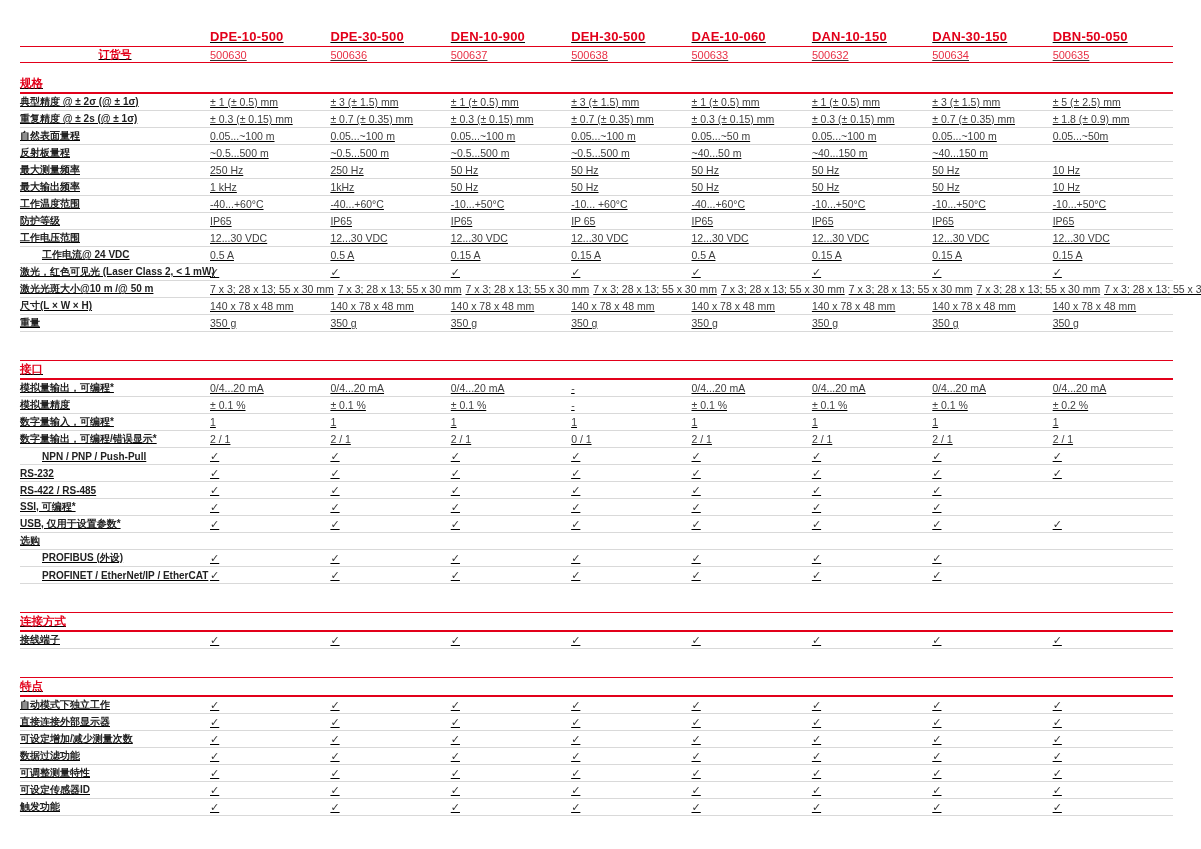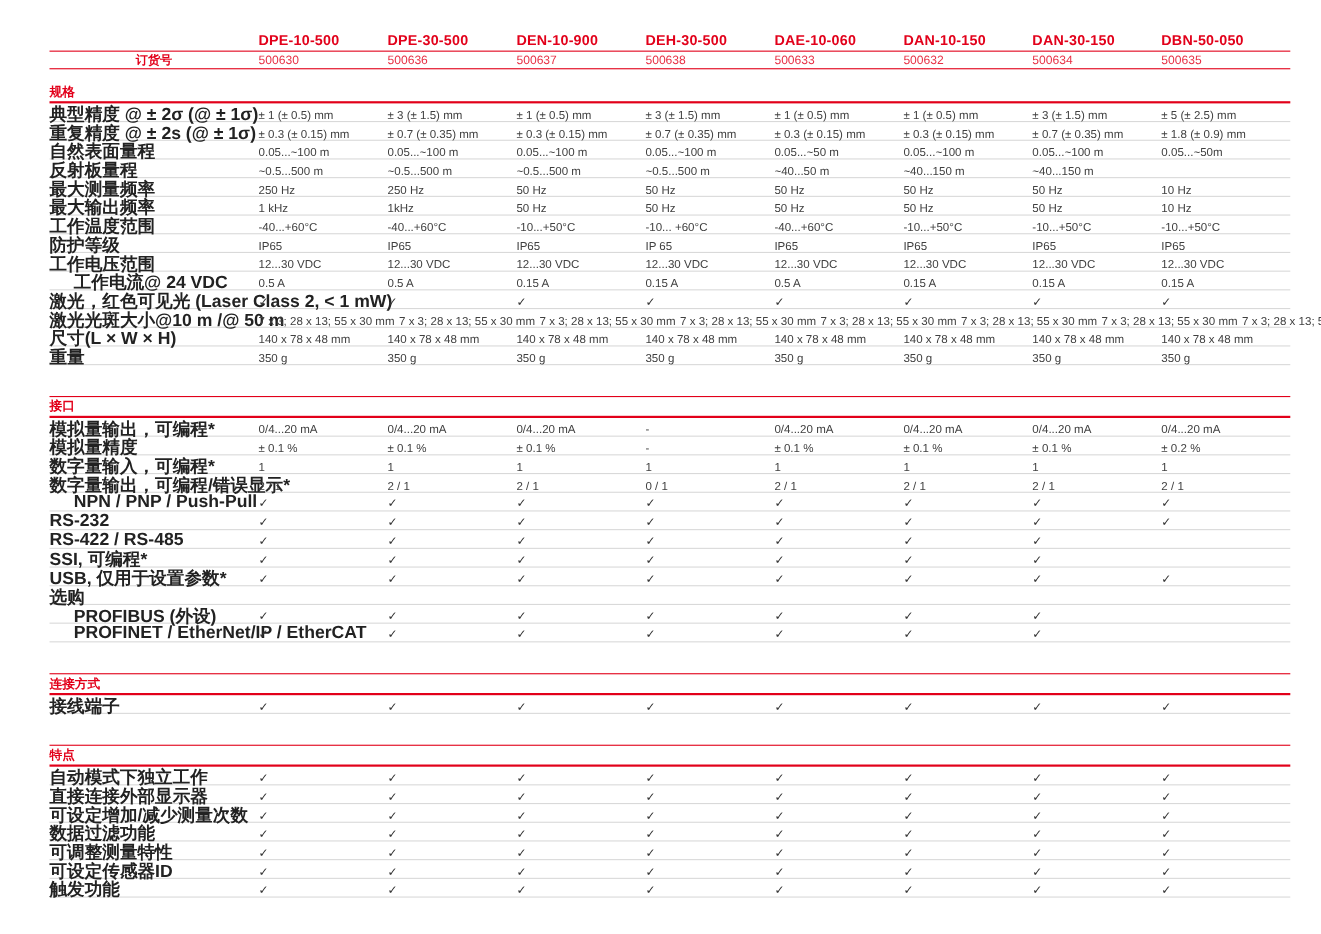--- a/index.html
+++ b/index.html
@@ -7,41 +7,41 @@
     --line-gray:#d9d9d9;
     --label-color:#222222;
     --value-color:#404040;
   }
   html,body{margin:0;padding:0;background:#ffffff;}
   body{
     width:1201px;height:849px;overflow:hidden;
     font-family:"Liberation Sans","DejaVu Sans",sans-serif;
     -webkit-font-smoothing:antialiased;
   }
-  .sheet{padding:26px 28px 0 45px;}
+  .sheet{padding:26px 28px 0 20px;text-decoration:underline;}
   .grid-row{
     display:grid;
     grid-template-columns:190px repeat(8,1fr);
     align-items:center;
   }
   .header-row{height:20px;border-bottom:1px solid var(--red);}
   .product-name{
     color:var(--red);font-weight:bold;font-size:13px;
     white-space:nowrap;letter-spacing:.2px;
   }
   .order-row{height:15px;border-bottom:1px solid var(--red);}
   .order-label{color:var(--red);font-weight:bold;font-size:11px;text-align:center;}
   .order-val{color:var(--red);font-weight:400;font-size:11px;opacity:.82;}
   .gap{height:16px;}
   .section-row{height:17px;border-bottom:2px solid var(--red);margin-top:12px;}
   .section-row.with-top{border-top:1px solid var(--red);}
   .section-title{color:var(--red);font-weight:bold;font-size:11.5px;}
   .data-row{height:16px;border-bottom:1px solid var(--line-gray);font-size:11px;}
   .row-label{
-    color:var(--label-color);font-weight:bold;font-size:16px;
+    color:var(--label-color);font-weight:bold;font-size:10px;
     white-space:nowrap;
   }
   .row-label.indent{padding-left:22px;}
   .cell{
     color:var(--value-color);font-size:10.5px;white-space:nowrap;
     padding-right:4px;
   }
   .cell.check{font-size:11px;color:#333;}
 </style>
 </head>

